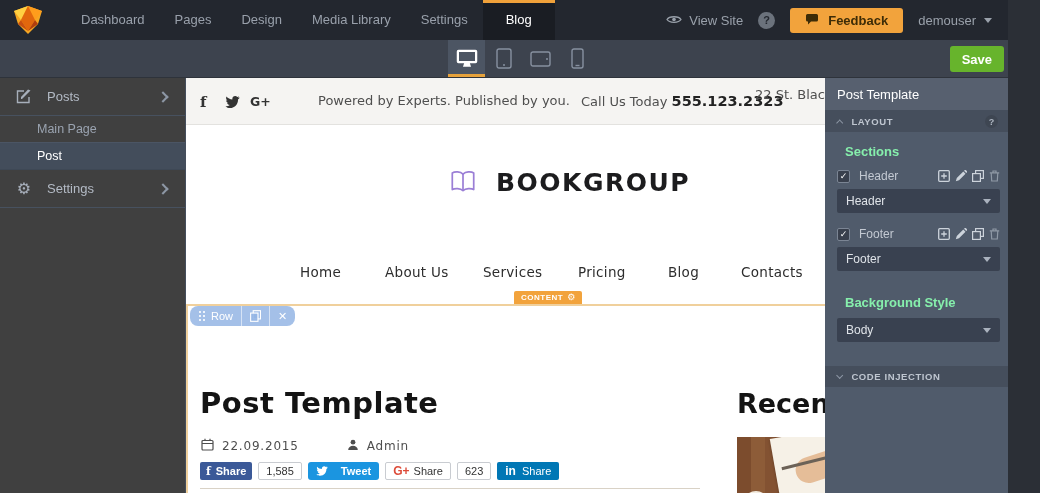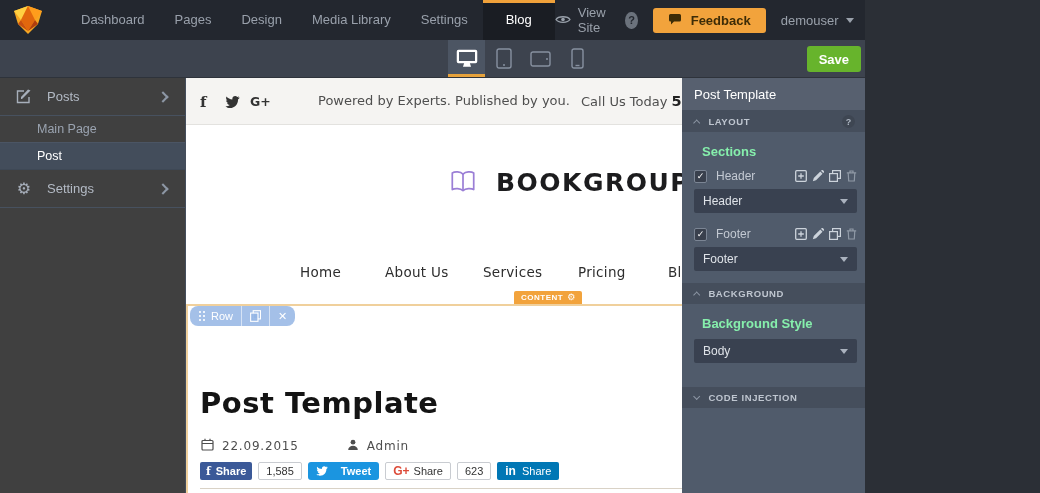--- a/index.html
+++ b/index.html
@@ -1,17 +1,17 @@
 <!DOCTYPE html>
 <html><head>
 <meta charset="utf-8">
 <style>
   html,body{margin:0;padding:0;background:#2b2f36;}
   *{box-sizing:border-box;}
-  .app{position:relative;width:865px;height:493px;overflow:hidden;background:#505b6b;
+  .app{position:relative;width:1008px;height:493px;overflow:hidden;background:#505b6b;
        font-family:"Liberation Sans",sans-serif;-webkit-font-smoothing:antialiased;}
 
   
   .topbar{position:absolute;top:0;left:0;right:0;height:40px;background:#23272f;display:flex;align-items:center;z-index:30;}
   .logo{margin:0 22px 0 12px;display:flex;}
   .tnav{display:flex;height:40px;align-items:stretch;}
   .tnav-item{color:#99a0ab;font-size:13px;padding:0 15px;line-height:40px;cursor:pointer;white-space:nowrap;}
   .tnav-item.active{background:#1a1d23;color:#fff;box-shadow:inset 0 3px 0 #f0a13a;padding:0 23px;}
   .topbar-right{margin-left:auto;display:flex;align-items:center;gap:15px;padding-right:16px;color:#9aa1ab;font-size:13px;}
   .viewsite{display:flex;align-items:center;gap:7px;cursor:pointer;}
@@ -425,24 +425,20 @@
             <path d="M0.8 2.8 H10.2 M4 2.8 V1 h3 v1.8 M2.2 2.8 l0.5 8.2 h5.6 l0.5-8.2"></path>
           </svg>
         </span>
       </span>
     </div>
     <div class="dropdown">
       <span>Footer</span>
       <span class="dd-caret"></span>
     </div>
 
-    <div class="sec-head">
-      <span class="sec-chev up"></span>
-      <span class="sec-label">BACKGROUND</span>
-    </div>
 
     <div class="p-label">Background Style</div>
     <div class="dropdown">
       <span>Body</span>
       <span class="dd-caret"></span>
     </div>
 
     <div class="spacer12"></div>
     <div class="sec-head">
       <span class="sec-chev dn"></span>

